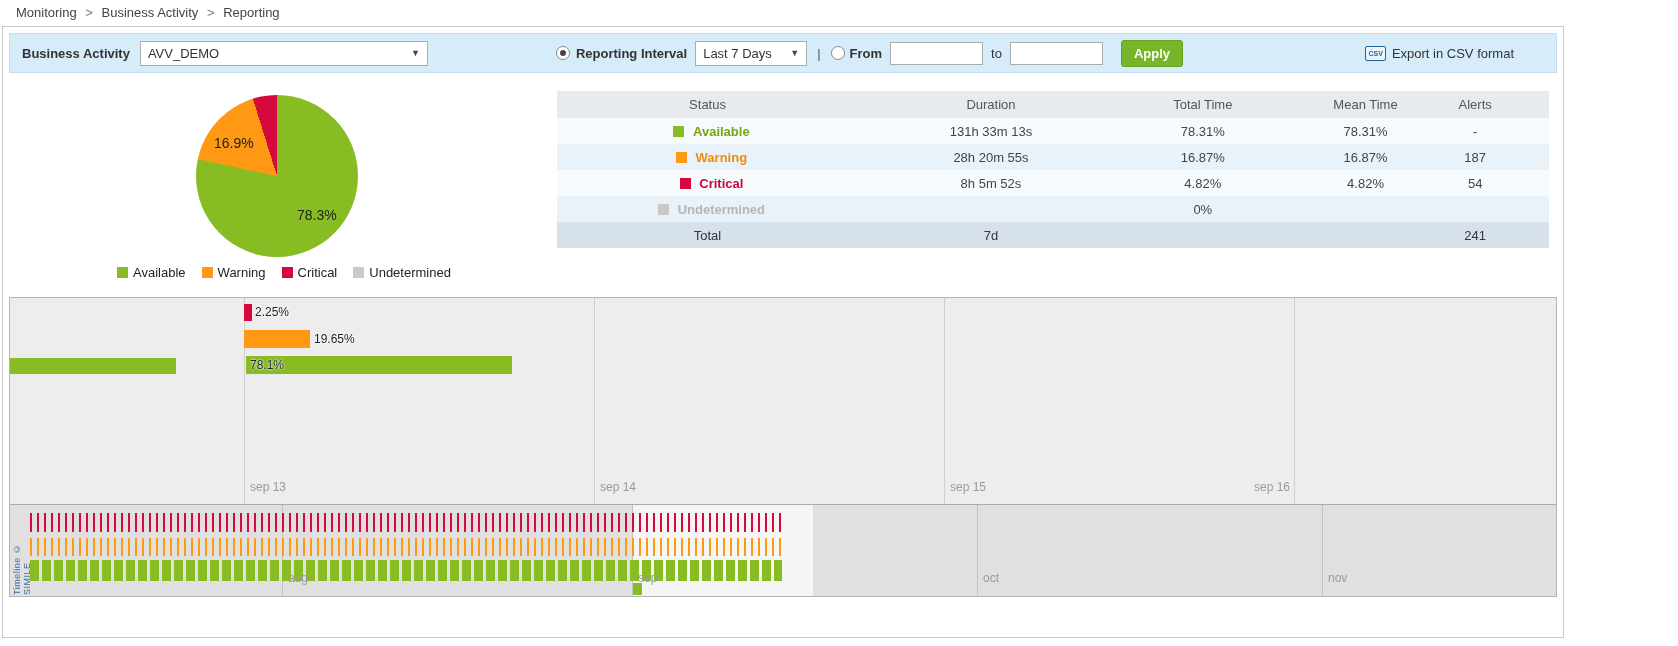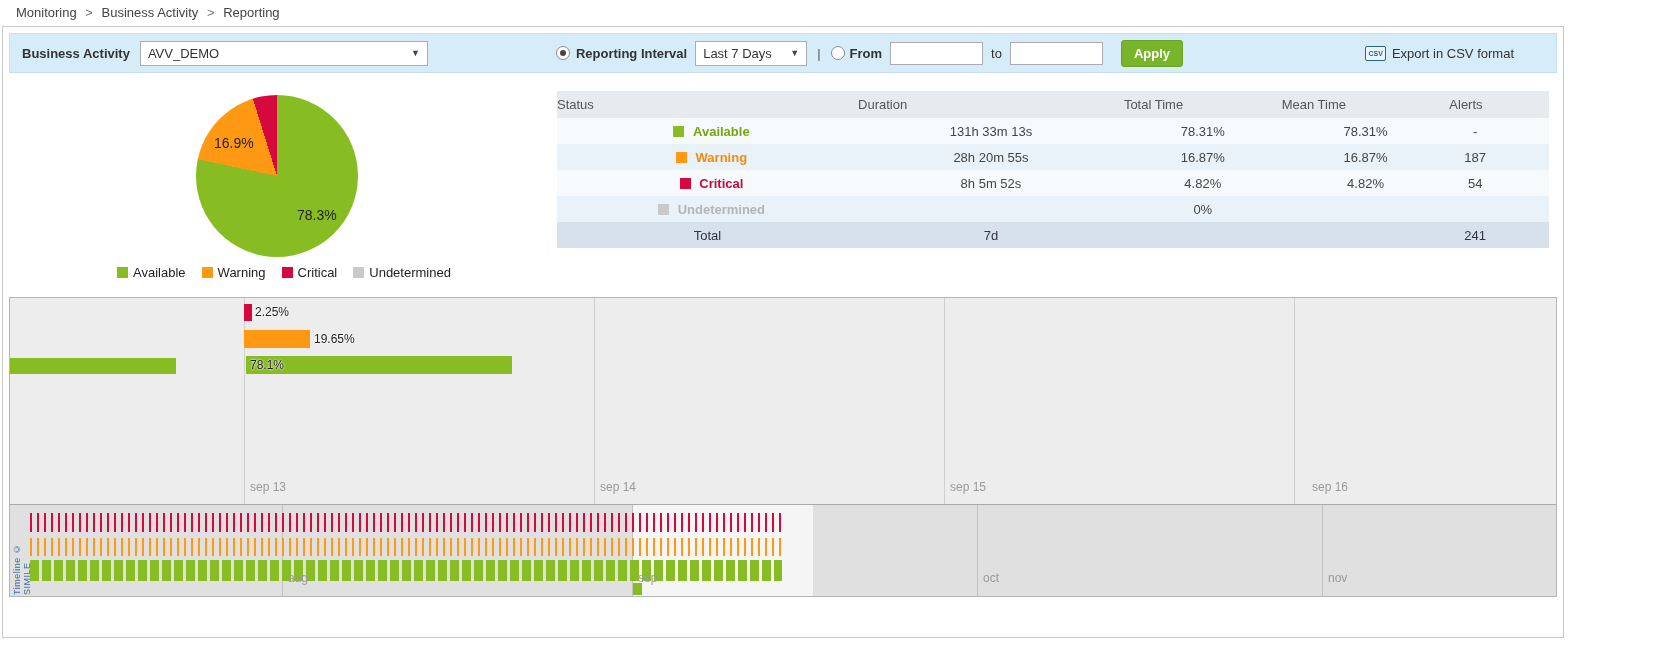--- a/index.html
+++ b/index.html
@@ -75,21 +75,21 @@
   
   .table-area { flex: 1; margin: 12px 8px 0 0; }
   .tbl-title {
     background: #d6ecf9; height: 30px; line-height: 30px; padding-left: 12px;
     font-size: 13px; font-weight: bold; color: #3a5264;
   }
   .tbl-title .suffix { color: #52a400; margin-left: 5px; }
   table.states { width: 100%; border-collapse: collapse; font-size: 13px; }
   table.states th {
     background: #e7ebef; color: #555; font-weight: normal;
-    height: 27px; text-align: left;
+    height: 27px; text-align: center;
   }
   table.states td { height: 26px; text-align: center; color: #444; }
   td.c-status, th.c-status { text-align: left; padding-left: 8px; }
   td.c-alerts, th.c-alerts { text-align: right; padding-right: 48px; }
   .col-status { width: 305px; } .col-duration { width: 270px; }
   .col-total { width: 160px; } .col-mean { width: 170px; } .col-alerts { width: 100px; }
   tr.r-odd  { background: #f7fafd; }
   tr.r-even { background: #eaf2f9; }
   tr.r-total { background: #d6e1ec; }
   tr.r-total td { color: #334; }
@@ -274,21 +274,21 @@
       <div class="ev-bar" style="left: 234px; top: 32px; width: 66px; height: 18px; background-color: rgb(255, 153, 19);"></div>
       <span class="ev-label" style="left:304px;top:34px">19.65%</span>
 
       <div class="ev-bar" style="left: 0px; top: 60px; width: 166px; height: 16px; background-color: rgb(135, 189, 35);"></div>
       <div class="ev-bar" style="left: 236px; top: 58px; width: 266px; height: 18px; background-color: rgb(135, 189, 35);"></div>
       <span class="ev-label" style="left:240px;top:60px">78.1%</span>
 
       <span class="axis-label" style="left:240px;top:182px">sep 13</span>
       <span class="axis-label" style="left:590px;top:182px">sep 14</span>
       <span class="axis-label" style="left:940px;top:182px">sep 15</span>
-      <span class="axis-label" style="left:1302px;top:182px">sep 16</span>
+      <span class="axis-label" style="left:1244px;top:182px">sep 16</span>
     </div>
 
     <div class="band-bottom">
       <div class="highlight" style="left:622px;width:181px"></div>
       <div class="vgrid" style="left:272px"></div>
       <div class="vgrid" style="left:622px"></div>
       <div class="vgrid" style="left:967px"></div>
       <div class="vgrid" style="left:1312px"></div>
 
       <div class="ticks ticks-critical"></div>

